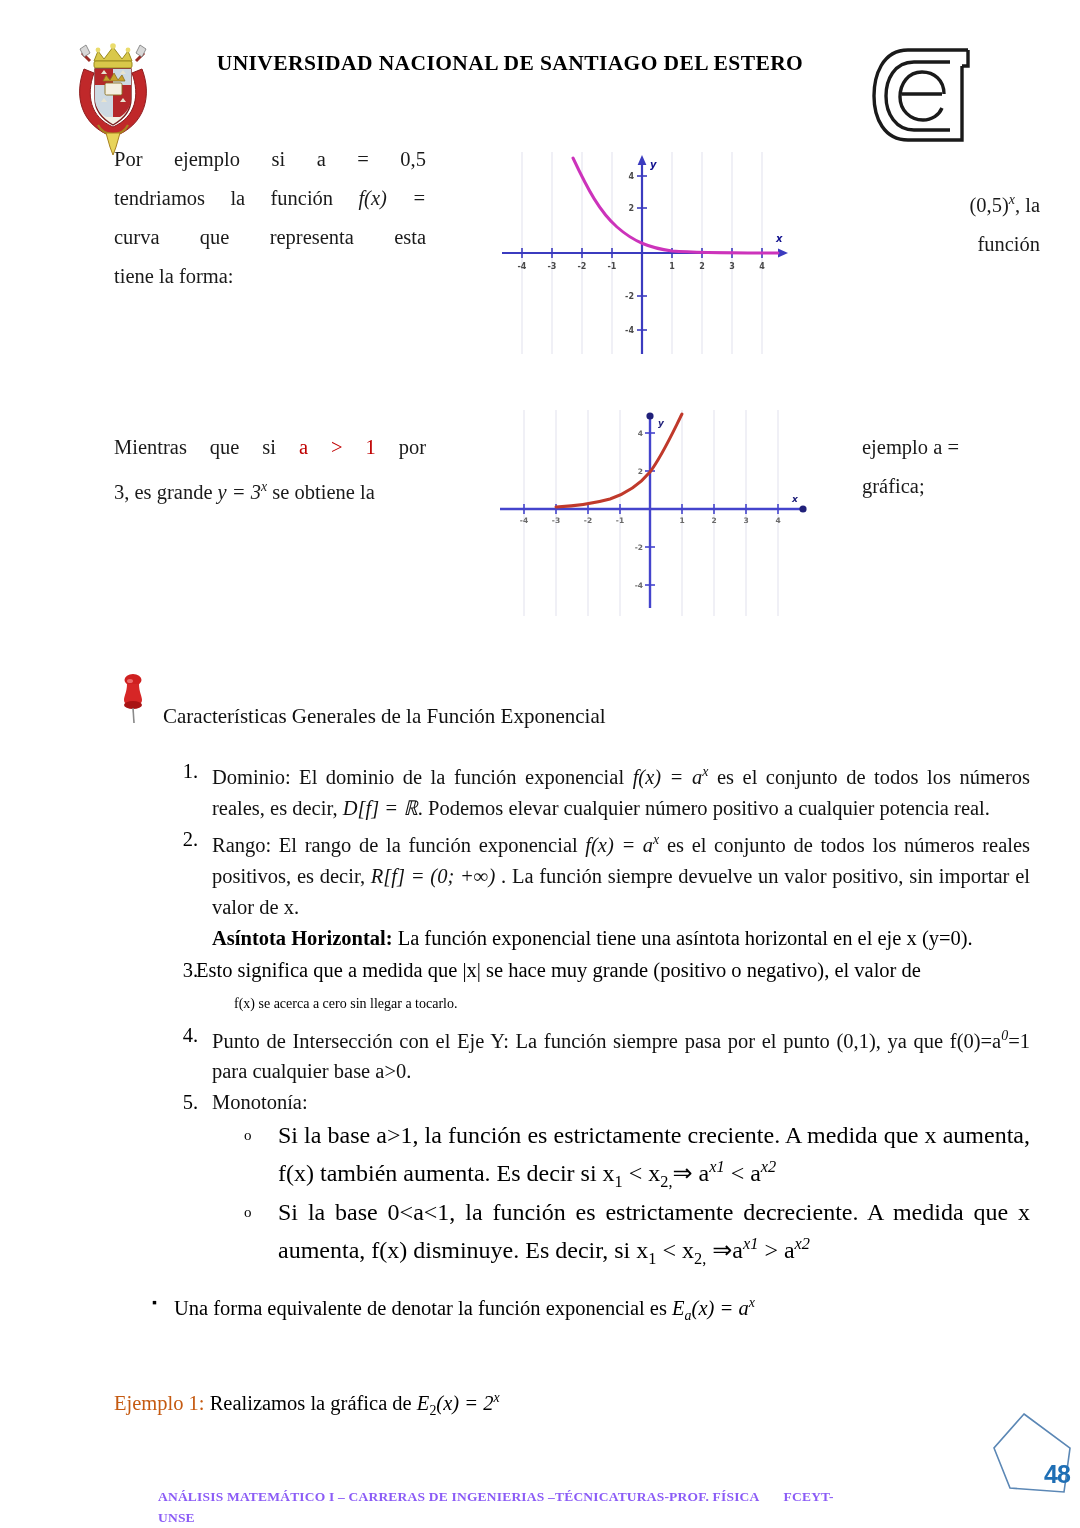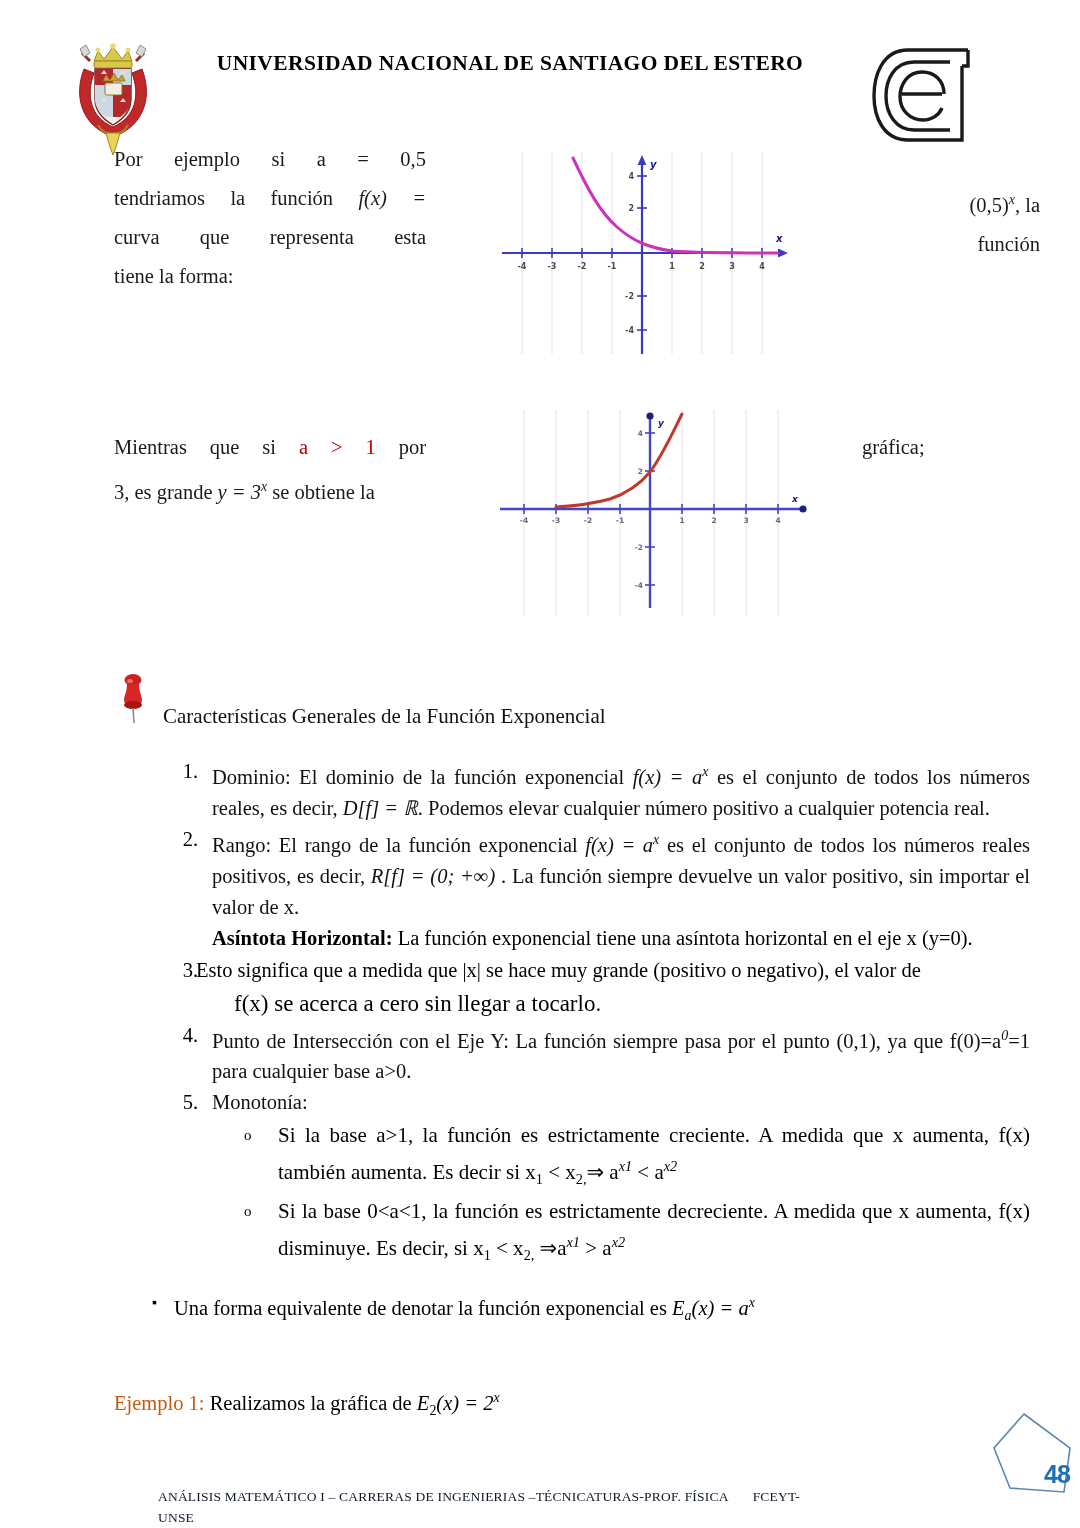--- a/index.html
+++ b/index.html
@@ -162,42 +162,42 @@
     line-height: 31px;
   }
   .item3 .cont-line {
     margin-left: 34px;
     font-size: 20.5px;
     line-height: 33px;
     text-align: justify;
   }
   .item3 .cont-line2 {
     margin-left: 72px;
-    font-size: 23px;
+    font-size: 14px;
     line-height: 33px;
   }
   .bold { font-weight: bold; }
 
   
   .sublist {
     margin-left: 82px;
     margin-top: 2px;
   }
   .sub-row { position: relative; }
   .sub-mark {
     position: absolute;
     left: 0px; top: 0px;
     font-family: "Liberation Serif", serif;
     font-size: 15px;
     line-height: 31px;
   }
   .sub-body {
     margin-left: 34px;
     font-family: "Liberation Serif", serif;
-    font-size: 21px;
+    font-size: 24px;
     line-height: 31px;
     text-align: justify;
   }
 
   
   .sq-bullet-row {
     position: absolute;
     left: 152px; top: 1288px;
     width: 800px;
   }
@@ -239,25 +239,25 @@
     color: #1f6fb5;
     letter-spacing: -1px;
   }
 
   
   .footer {
     position: absolute;
     left: 158px; top: 1486px;
     width: 790px;
     font-family: "Liberation Serif", serif;
-    font-weight: normal;
+    font-weight: bold;
     font-size: 13.5px;
     line-height: 21px;
     letter-spacing: 0.2px;
-    color: #0f172a;
+    color: #8b5cf6;
   }
   .footer .tail { margin-left: 24px; }
 </style>
 </head>
 <body>
 
 <div class="header">
 
   <div class="uni-crest">
     <svg viewBox="0 0 90 125" width="90" height="125">
@@ -389,20 +389,21 @@
     <path d="M73,26 C88,58 100,80 117,95 C134,110 150,116 172,119 C200,121 240,121 278,121" fill="none" stroke="#cc33bb" stroke-width="3" stroke-linecap="round"></path>
   </svg>
 </div>
 
 <div class="txt block-left-2">
   <div><span>Mientras   que   si  </span><span class="red">a  &gt;  1</span><span>  por</span></div>
   <div class="last"><span>3, es grande </span><span class="mathi">y = 3</span><sup class="sm">x</sup><span> se obtiene la</span></div>
 </div>
 
 <div class="txt block-right-2">
+  <div>ejemplo a =</div>
   <div>gráfica;</div>
 </div>
 
 <div class="fig2">
   <svg viewBox="0 0 318 222" width="318" height="222">
     <rect x="0" y="0" width="318" height="222" fill="#ffffff"></rect>
     <g stroke="#e6e6f0" stroke-width="1.2">
       <line x1="24" y1="8" x2="24" y2="214"></line>
       <line x1="56" y1="8" x2="56" y2="214"></line>
       <line x1="88" y1="8" x2="88" y2="214"></line>

